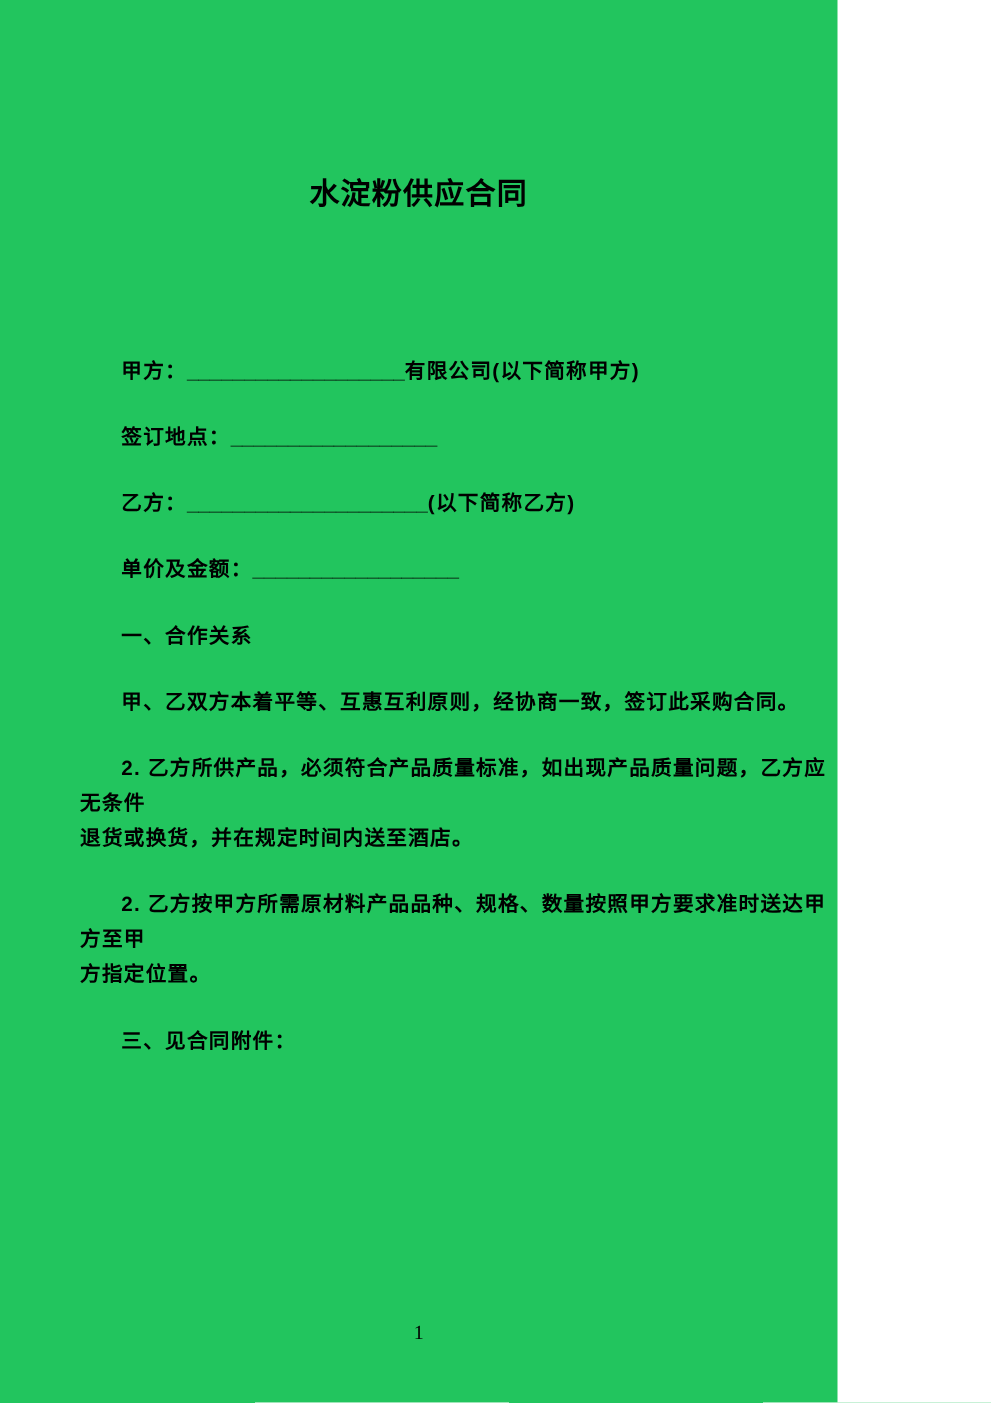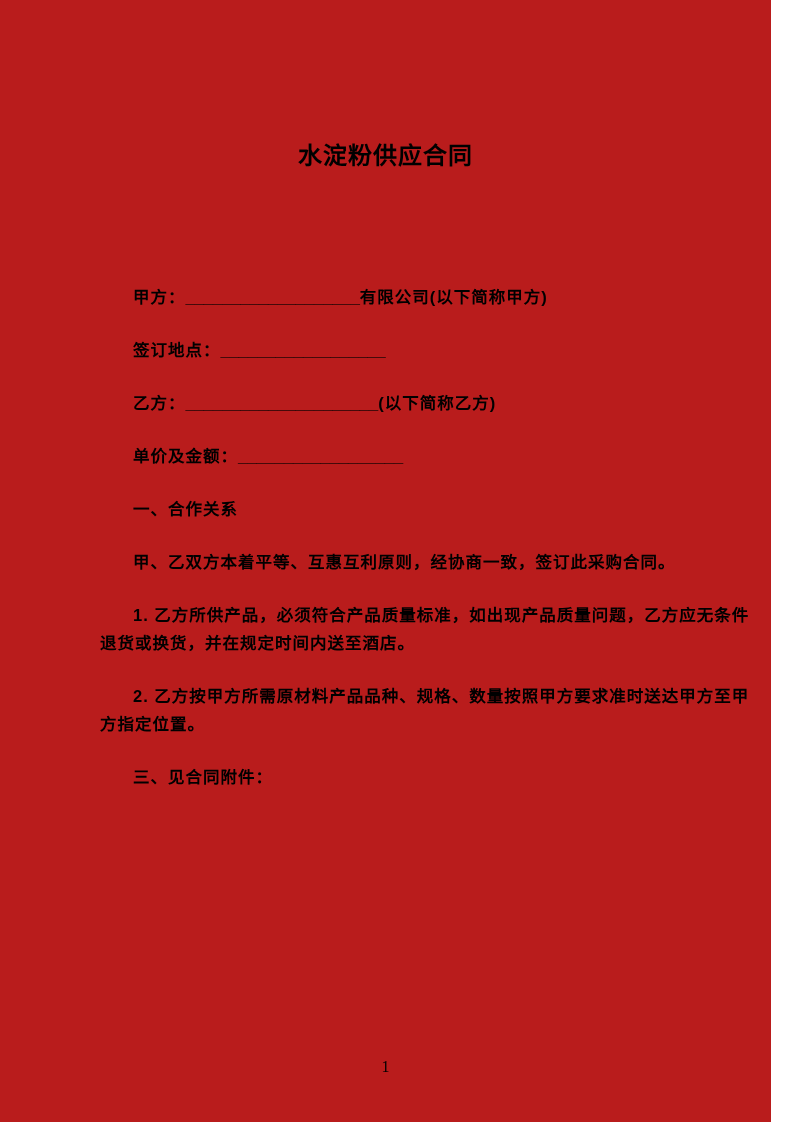--- a/index.html
+++ b/index.html
@@ -2,40 +2,40 @@
 <html lang="zh-CN"><head>
 <meta charset="utf-8">
 <style>
   html, body {
     margin: 0;
     padding: 0;
     background: #ffffff;
   }
   .page {
     position: relative;
-    width: 771px;
+    width: 670px;
     height: 1122px;
-    background: #b91c1c;
+    background: #22c55e;
     color: #000000;
     font-family: "Liberation Sans", sans-serif;
     font-weight: 700;
     overflow: hidden;
     box-sizing: border-box;
   }
   .doc-title {
     margin: 0;
     padding-top: 140px;
     font-size: 24px;
     line-height: 32px;
     text-align: center;
     letter-spacing: 1px;
     font-weight: 700;
   }
   .content {
-    margin: 111px 8px 0 100px;
+    margin: 111px 8px 0 64px;
   }
   .para {
     margin: 0 0 25px 0;
     font-size: 16.5px;
     line-height: 28px;
     letter-spacing: 1px;
     text-indent: 33px;
     white-space: pre-line;
     text-align: left;
   }
@@ -71,21 +71,21 @@
 
     <p class="para"><span>乙方：</span><span class="blank">_____________________</span><span>(以下简称乙方)</span></p>
 
     <p class="para"><span>单价及金额：</span><span class="blank">__________________</span><span></span></p>
 
     <p class="para">一、合作关系</p>
 
     <p class="para">甲、乙双方本着平等、互惠互利原则，经协商一致，签订此采购合同。</p>
 
 
-    <p class="para">1. 乙方所供产品，必须符合产品质量标准，如出现产品质量问题，乙方应无条件
+    <p class="para">2. 乙方所供产品，必须符合产品质量标准，如出现产品质量问题，乙方应无条件
 退货或换货，并在规定时间内送至酒店。</p>
 
     <p class="para">2. 乙方按甲方所需原材料产品品种、规格、数量按照甲方要求准时送达甲方至甲
 方指定位置。</p>
 
 
     <p class="para">三、见合同附件：</p>
 
   </div>
 

